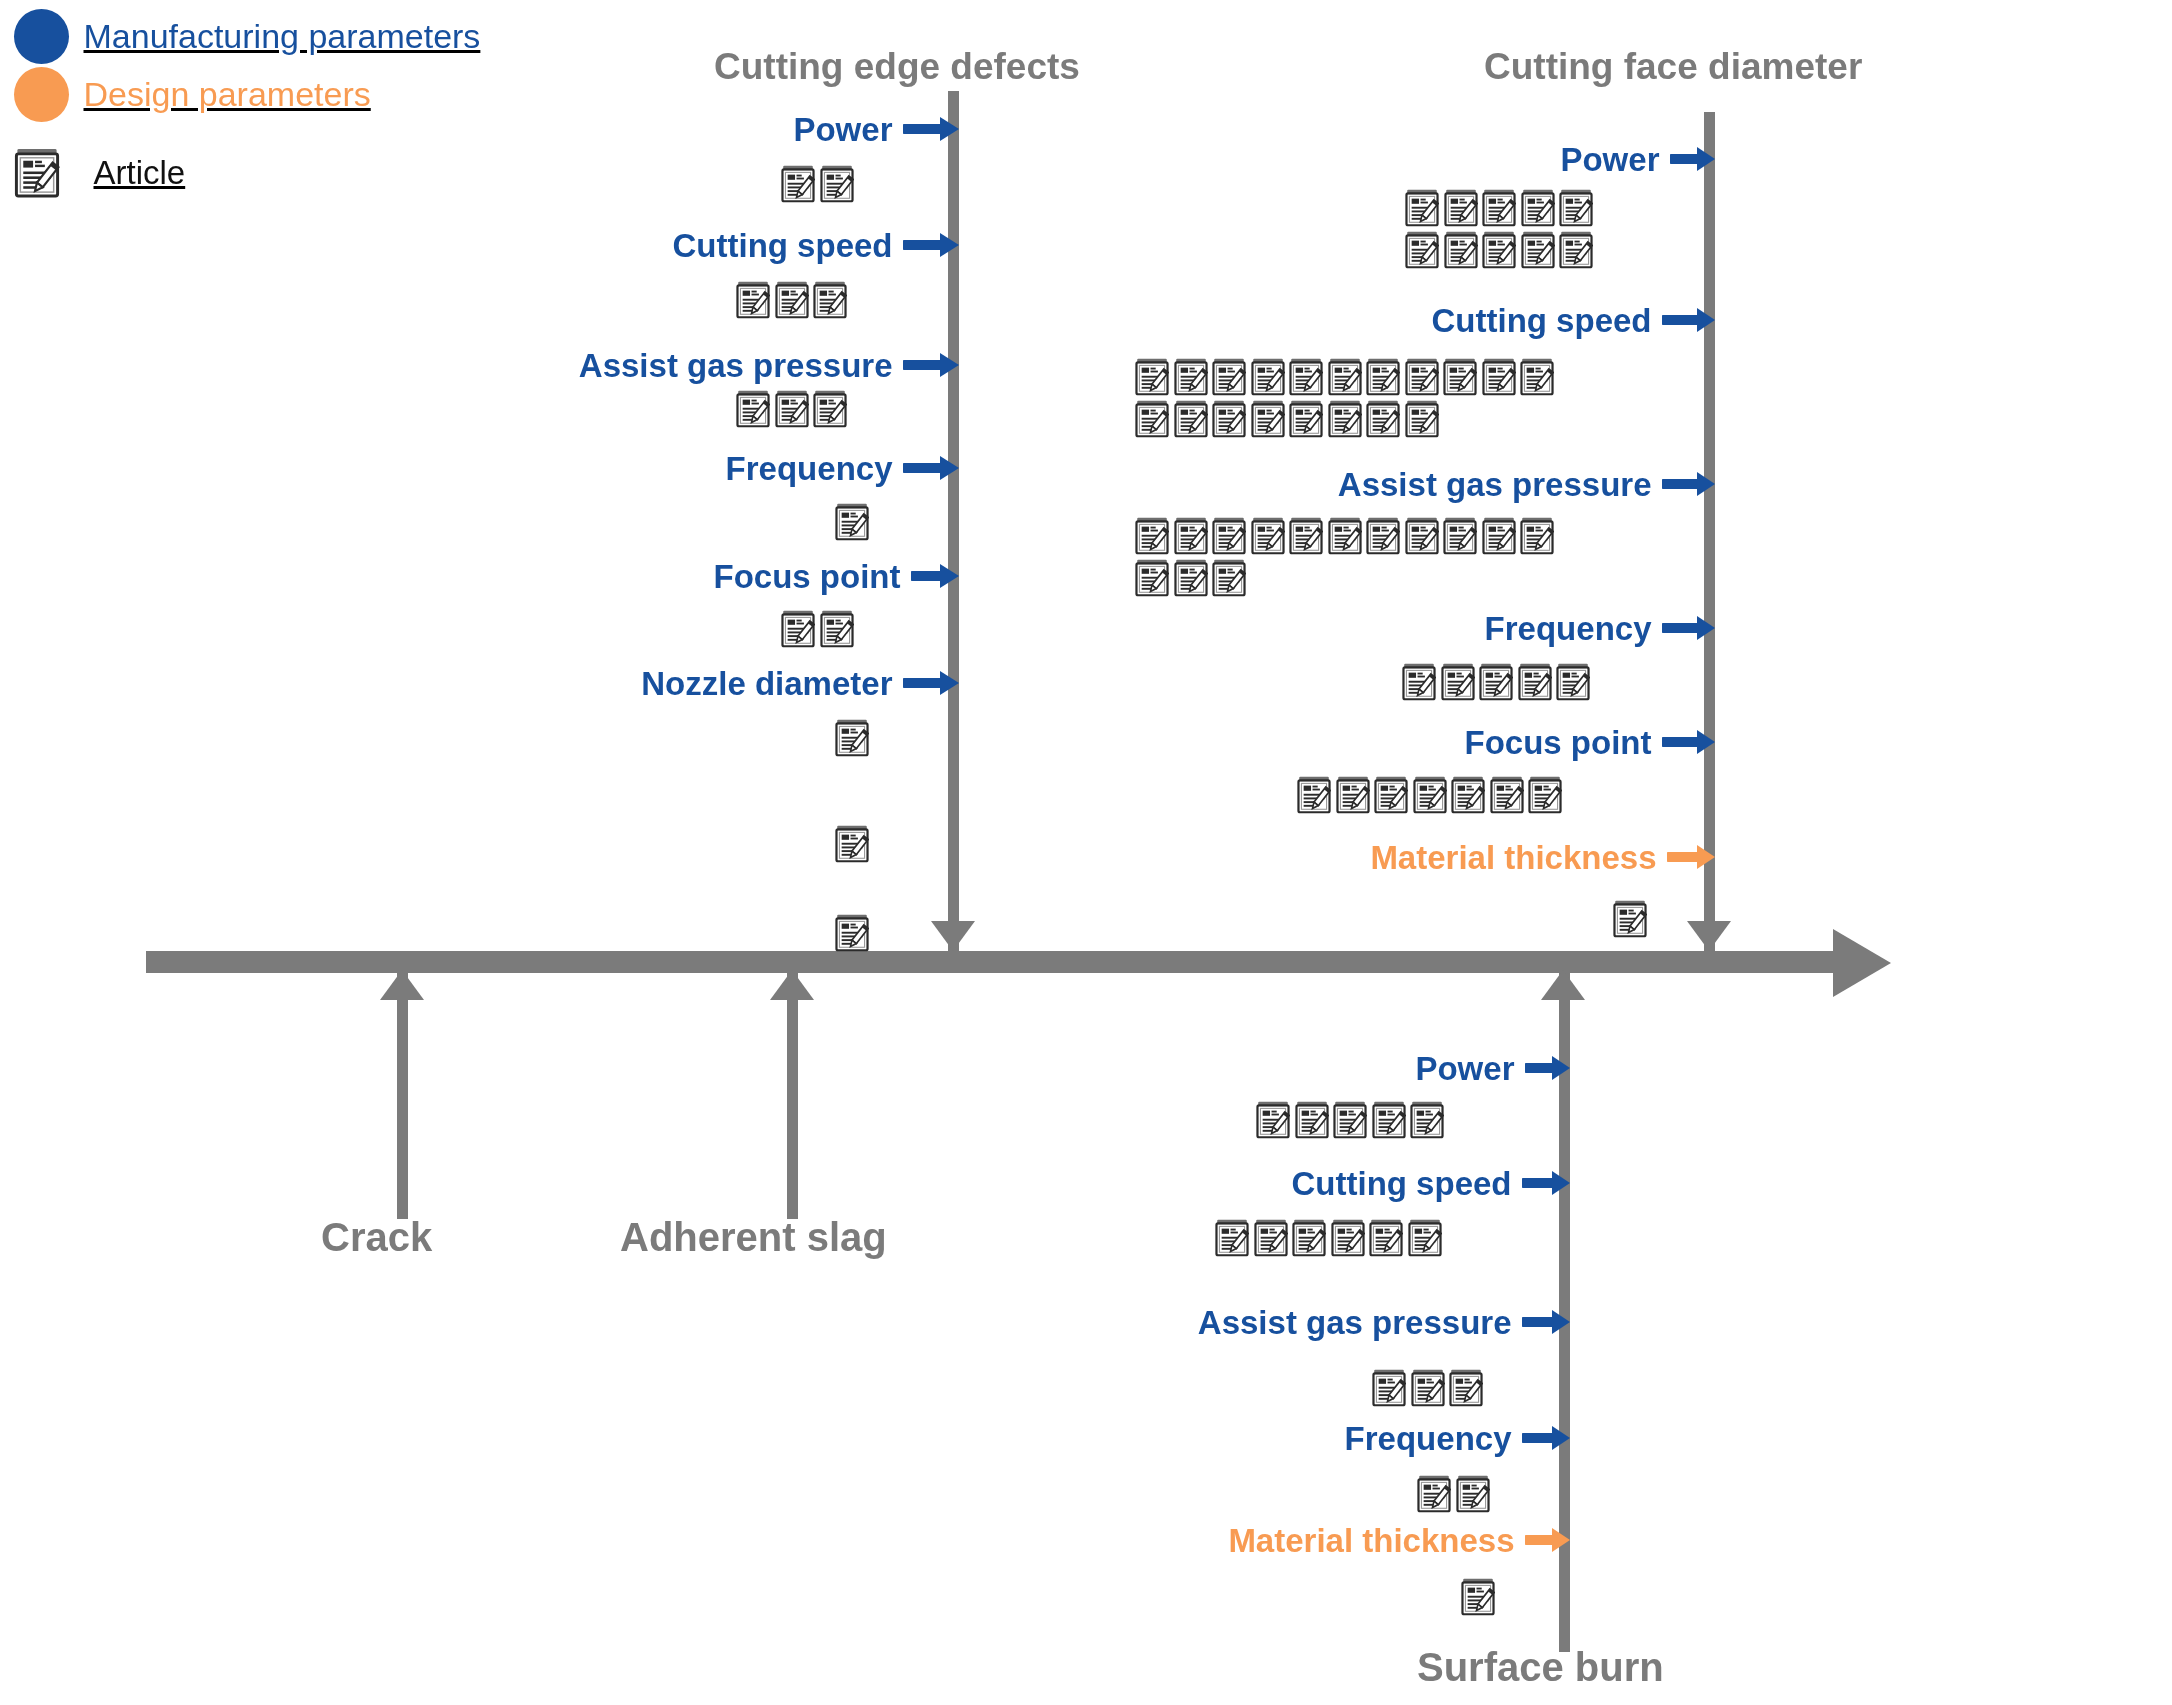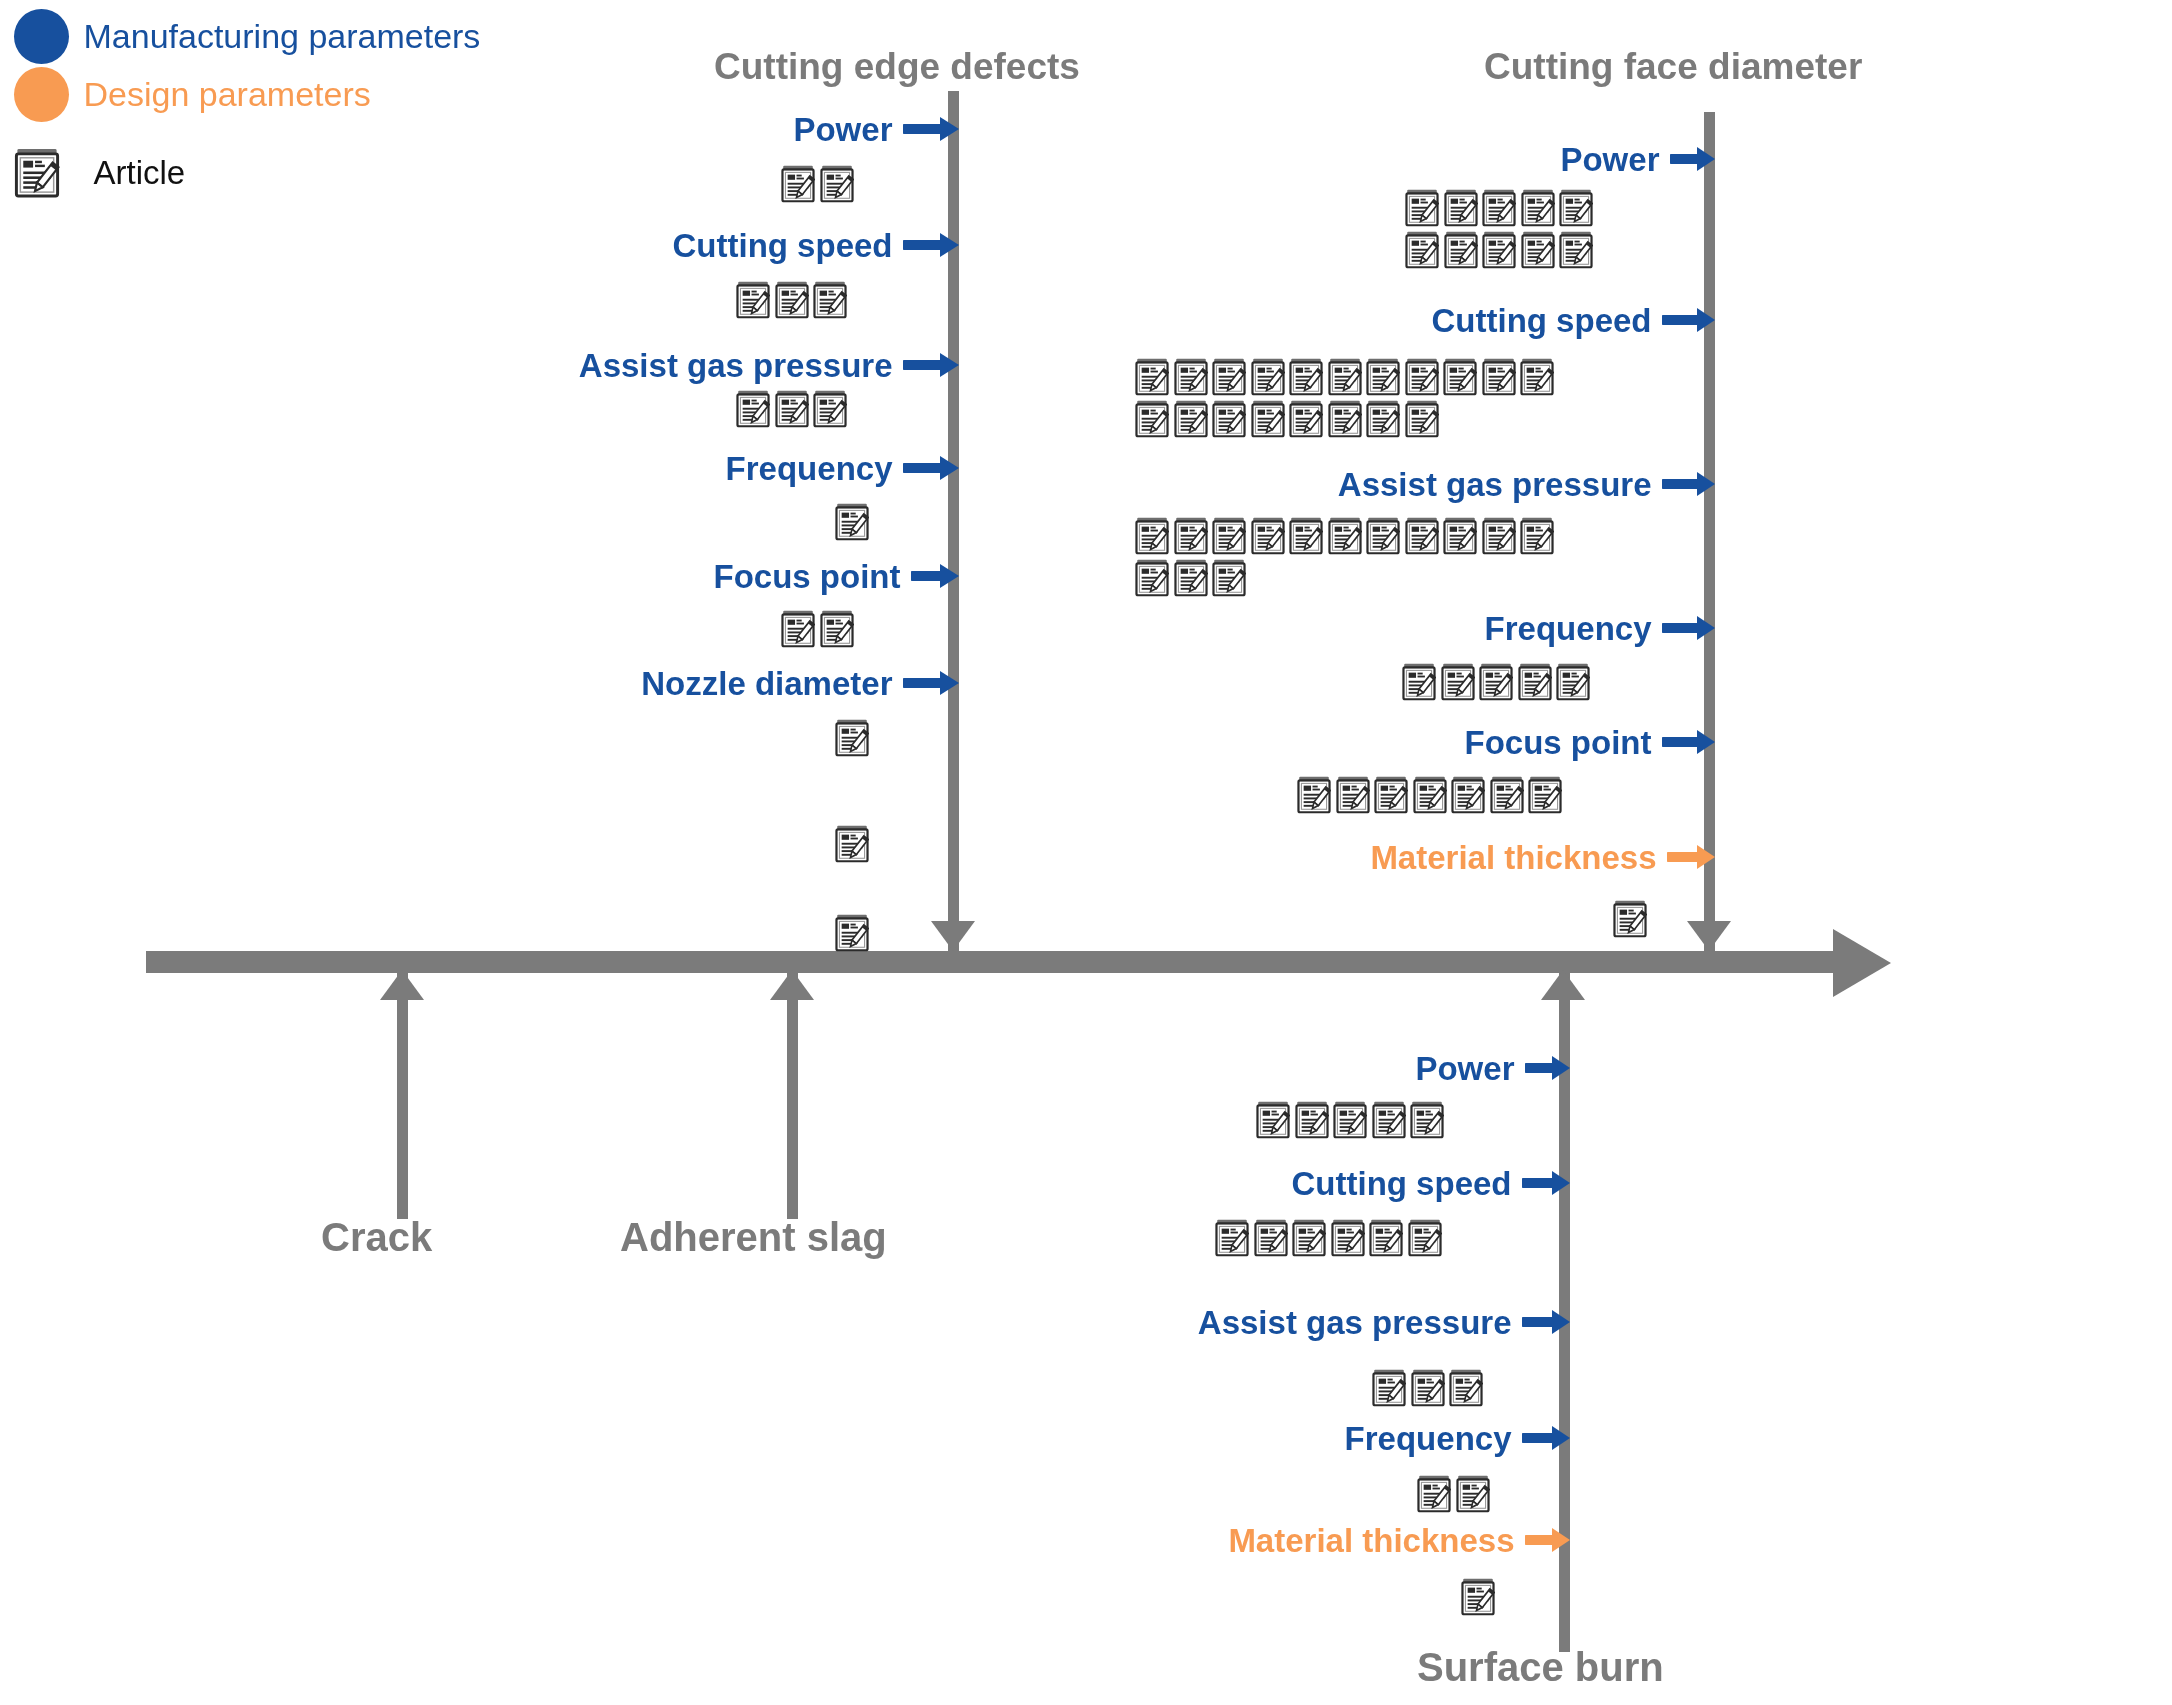--- a/index.html
+++ b/index.html
@@ -5,21 +5,21 @@
 <style>
   html,body{margin:0;padding:0;background:#ffffff;}
   body{
     font-family:"Liberation Sans", sans-serif;
     width:2172px;height:1705px;position:relative;overflow:hidden;
   }
   #stage{position:absolute;left:0;top:0;width:2172px;height:1705px;}
 
   
   .legend{position:absolute;left:13.5px;top:7.5px;}
-  .legend-row{display:flex;align-items:center;height:58px;}
+  .legend-row{display:flex;align-items:center;height:58px;text-decoration:underline;}
   .dot{width:55px;height:55px;border-radius:50%;flex:0 0 auto;}
   .legend-label{margin-left:15px;font-size:34px;font-weight:400;white-space:nowrap;}
   .legend-row.article{height:60px;margin-top:19.4px;}
   .legend-article-label{margin-left:34px;font-size:33px;color:#111;}
 
   
   .spine{position:absolute;background:#7b7b7b;}
   .spine-bar{left:146px;top:951px;width:1701px;height:22.4px;}
   .spine-head{position:absolute;left:1833px;top:929px;width:0;height:0;
     border-top:34px solid transparent;border-bottom:34px solid transparent;

